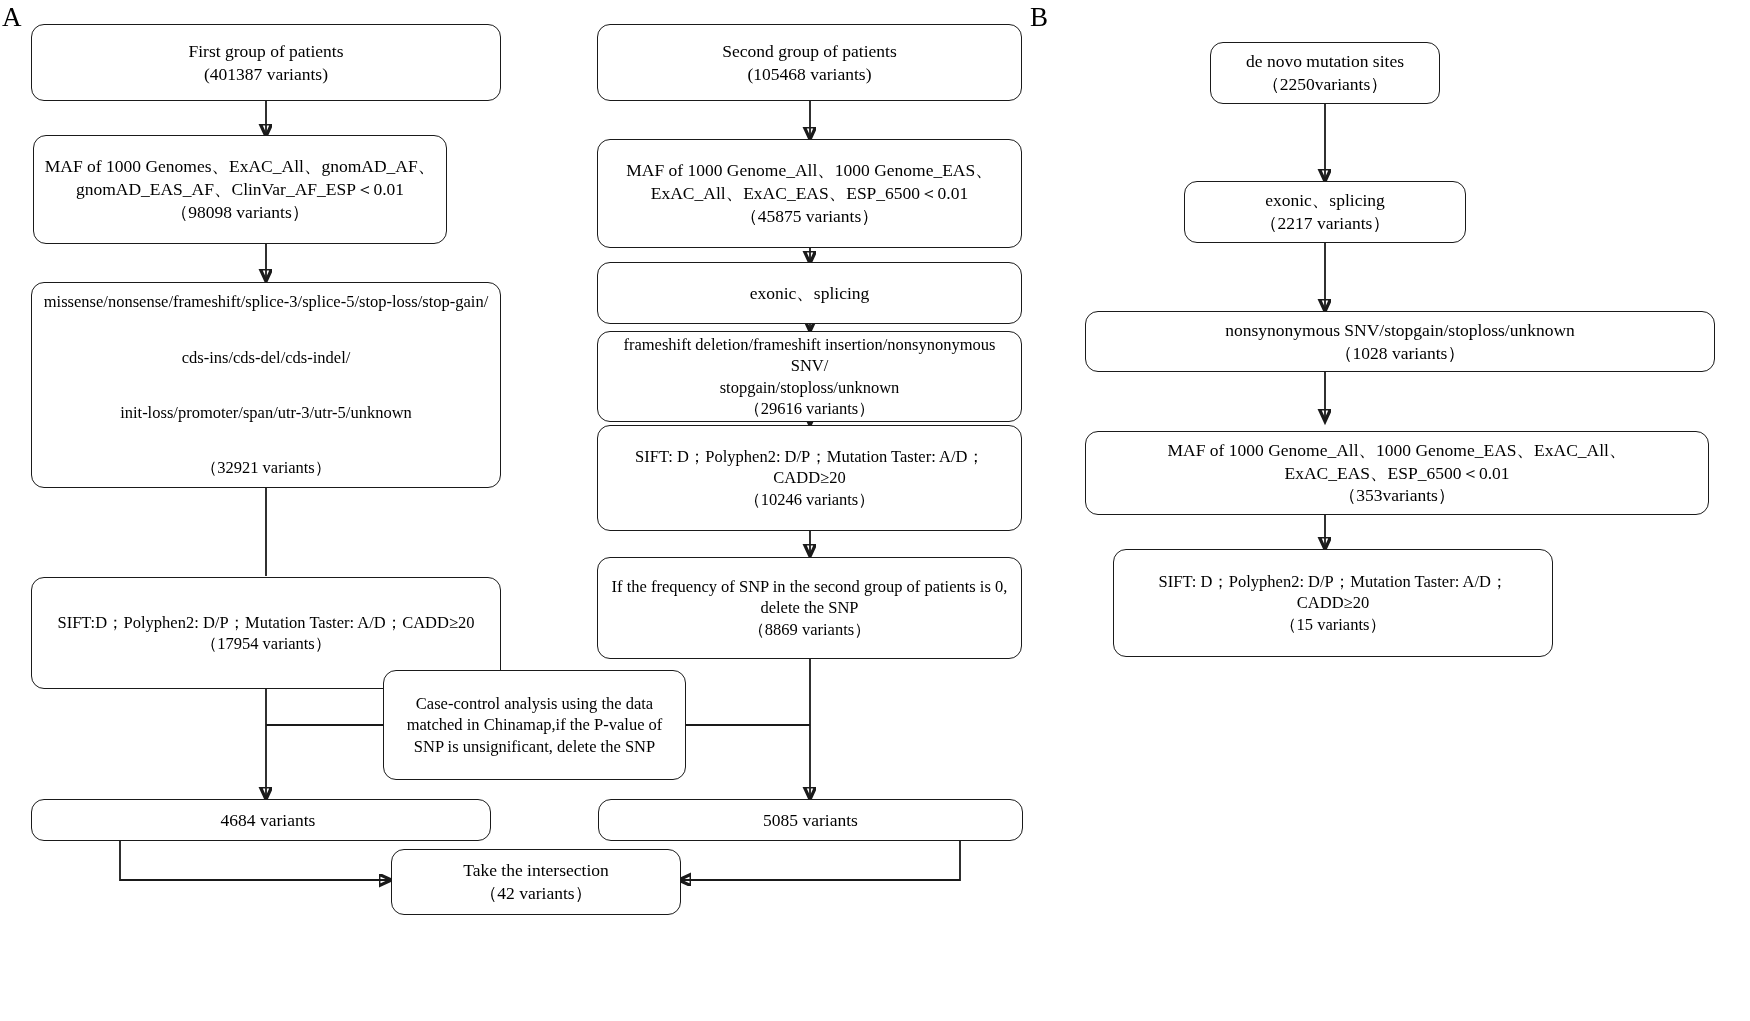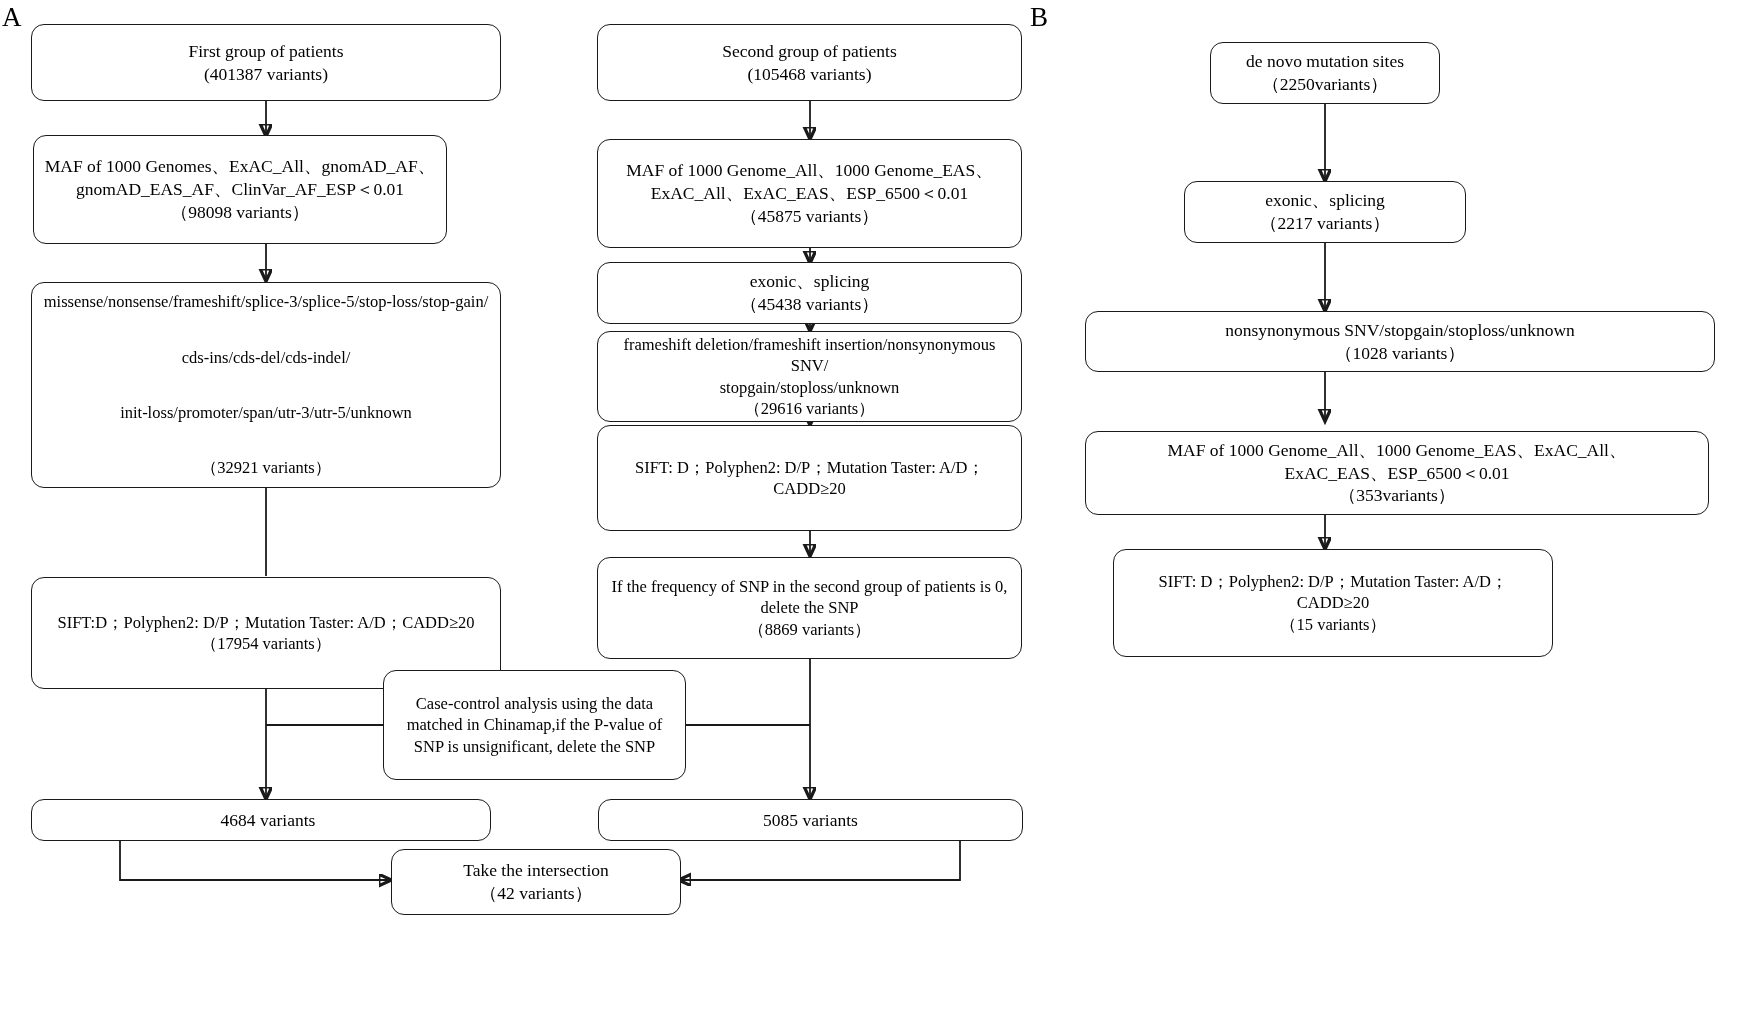--- a/index.html
+++ b/index.html
@@ -114,32 +114,32 @@
   </div>
 
   <div class="box" style="left:597px;top:139px;width:425px;height:109px;">
     <span class="ln">MAF of 1000 Genome_All、1000 Genome_EAS、</span>
     <span class="ln">ExAC_All、ExAC_EAS、ESP_6500＜0.01</span>
     <span class="ln">（45875 variants）</span>
   </div>
 
   <div class="box" style="left:597px;top:262px;width:425px;height:62px;">
     <span class="ln">exonic、splicing</span>
-    <span class="ln">（45438 variants）</span>
   </div>
 
   <div class="box" style="left:597px;top:331px;width:425px;height:91px;font-size:16.5px;">
     <span class="ln">frameshift deletion/frameshift insertion/nonsynonymous SNV/</span>
     <span class="ln">stopgain/stoploss/unknown</span>
     <span class="ln">（29616 variants）</span>
   </div>
 
   <div class="box" style="left:597px;top:425px;width:425px;height:106px;font-size:16.5px;">
     <span class="ln">SIFT: D；Polyphen2: D/P；Mutation Taster: A/D；</span>
     <span class="ln">CADD≥20</span>
+    <span class="ln">（10246 variants）</span>
   </div>
 
   <div class="box" style="left:597px;top:557px;width:425px;height:102px;font-size:16.5px;">
     <span class="ln">If the frequency of SNP in the second group of patients is 0,</span>
     <span class="ln">delete the SNP</span>
     <span class="ln">（8869 variants）</span>
   </div>
 
   <div class="box" style="left:598px;top:799px;width:425px;height:42px;">
     <span class="ln">5085 variants</span>

